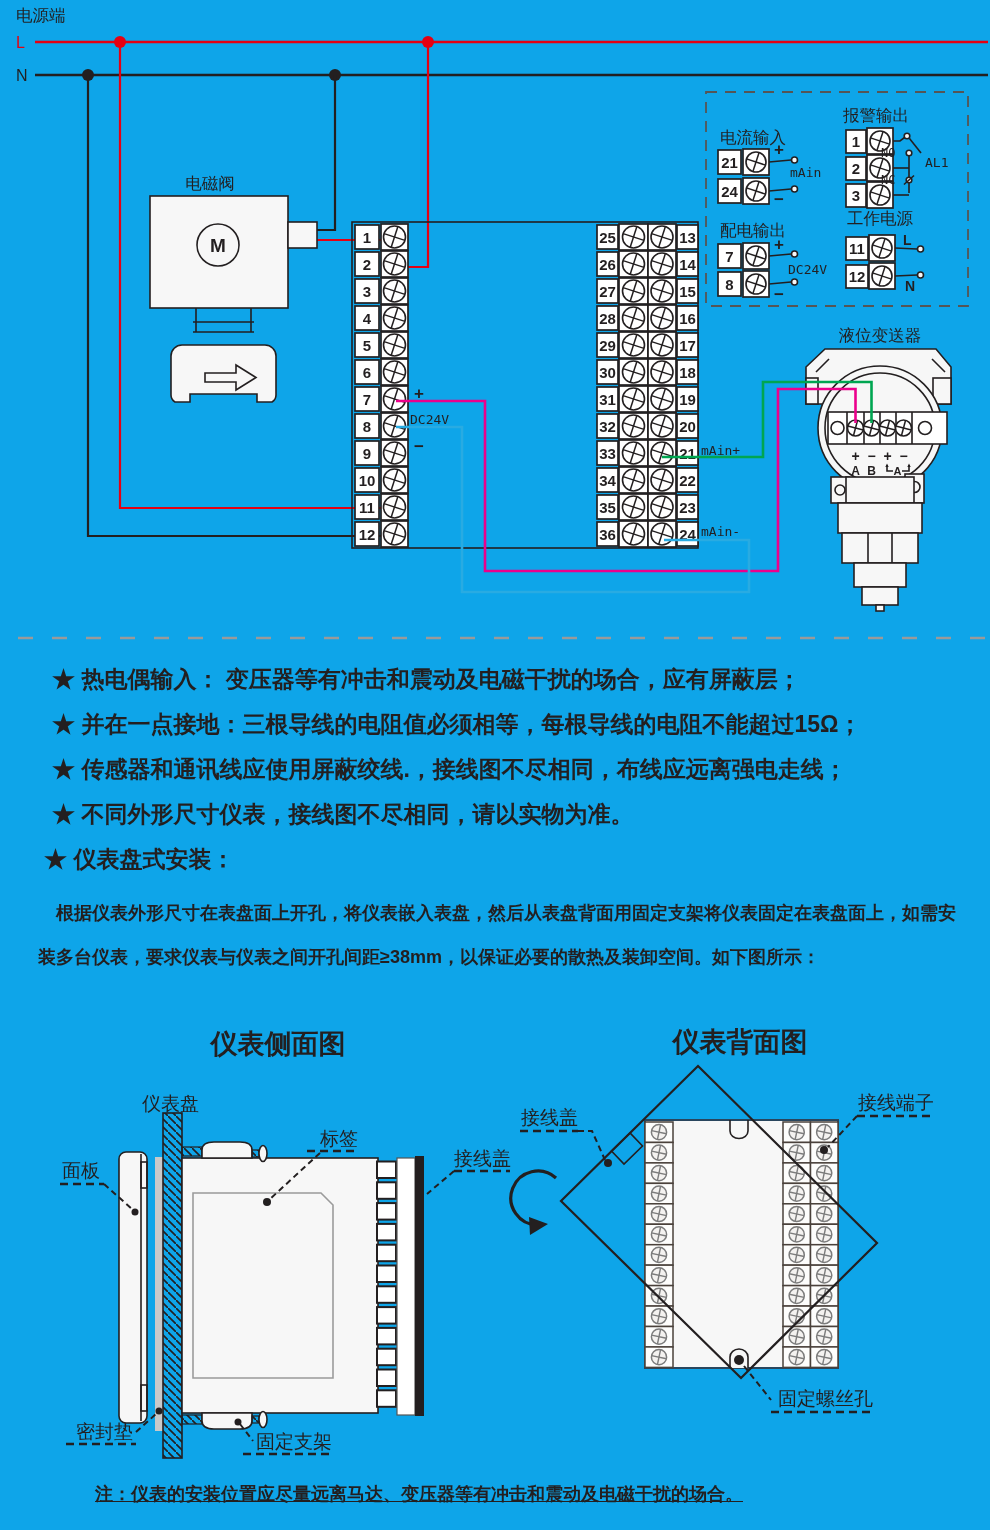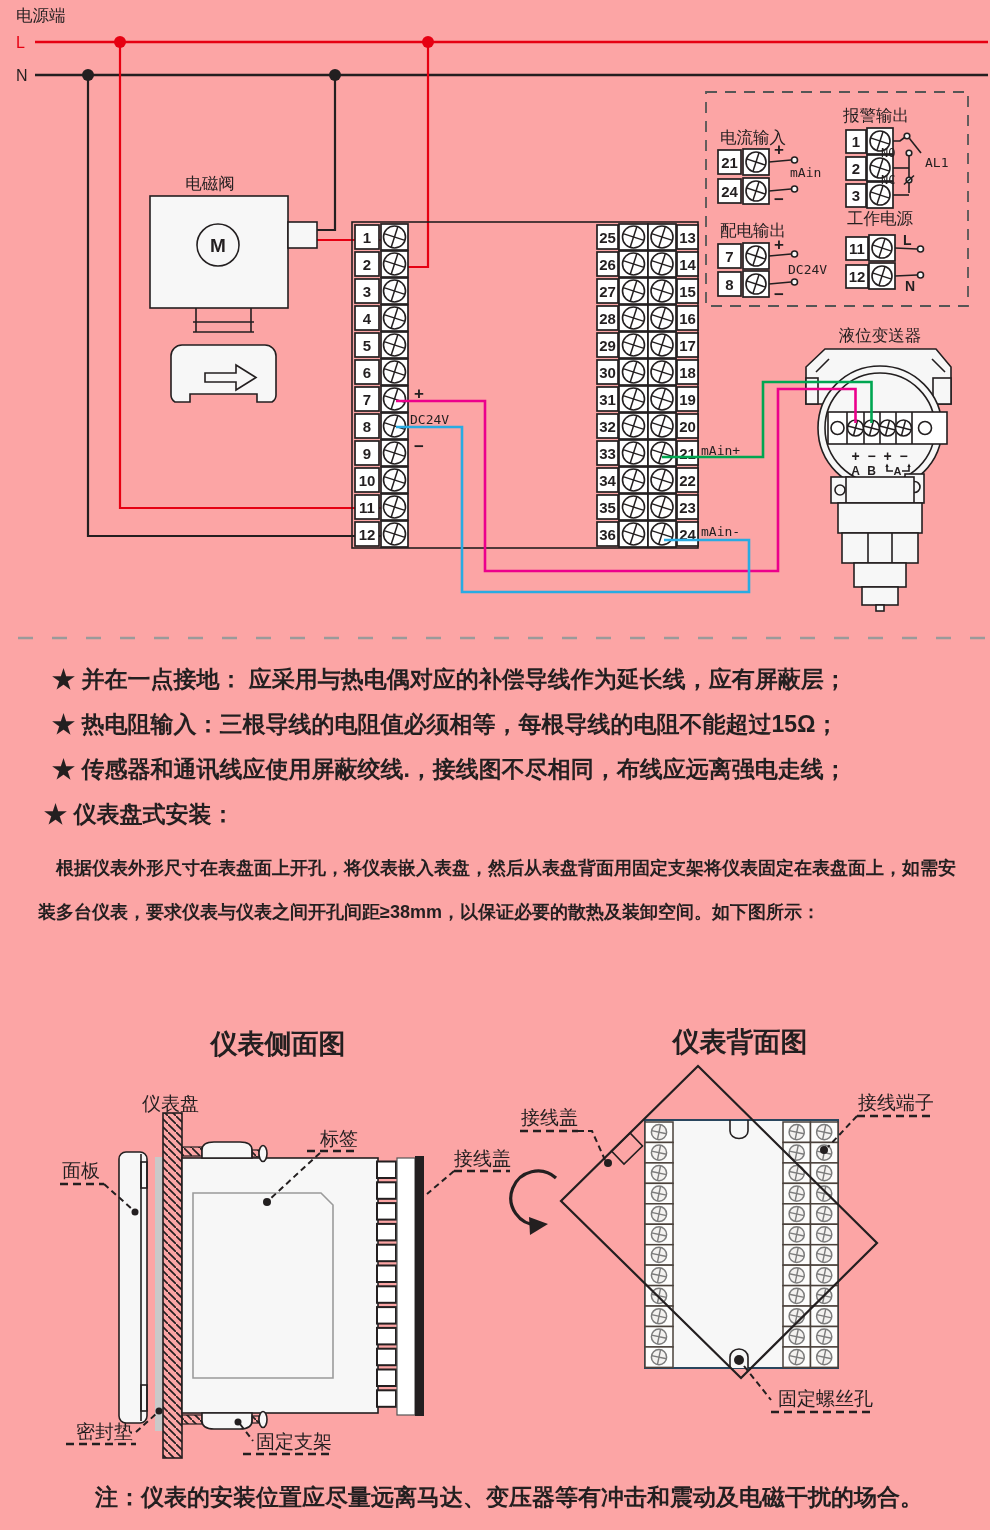--- a/index.html
+++ b/index.html
@@ -1,16 +1,16 @@
 <!DOCTYPE html>
 <html><head>
 <meta charset="utf-8">
 <style>
   html,body{margin:0;padding:0;background:#f7f7f7;}
-  #page{position:relative;width:990px;height:1530px;background:#fca5a5;overflow:hidden;
+  #page{position:relative;width:990px;height:1530px;background:#0ea5e9;overflow:hidden;
         font-family:"Liberation Sans",sans-serif;color:#231f20;}
   svg{position:absolute;left:0;}
   svg text{fill:#231f20;font-family:"Liberation Sans",sans-serif;}
   .k{fill:none;stroke:#231f20;stroke-width:1.6;}
   .kf{fill:#f7f7f7;stroke:#231f20;stroke-width:1.6;}
   .w{fill:#ffffff;stroke:#231f20;stroke-width:1.6;}
   .tb{fill:#ffffff;stroke:#231f20;stroke-width:1.7;}
   .tnum{font-size:15px;font-weight:bold;text-anchor:middle;}
   .cn{font-size:16.5px;}
   .cn19{font-size:19px;}
@@ -27,21 +27,21 @@
   .cellline{stroke:#b5b5b5;stroke-width:1.2;}
   .bcell{fill:#fdfdfc;stroke:#4a413b;stroke-width:1.5;}
   .title-cjk{font-size:27px;font-weight:bold;font-family:"Liberation Serif",serif;text-anchor:middle;}
   .screwdark circle{fill:#ffffff;stroke:#231f20;stroke-width:1.6;}
   .screwdark line{stroke:#231f20;stroke-width:1.5;}
   .screwgray circle{fill:#f4f2f0;stroke:#7c7c7c;stroke-width:1.5;}
   .screwgray line{stroke:#7c7c7c;stroke-width:1.4;}
   #notes{position:absolute;left:52px;top:666px;width:915px;}
   .note-line{font-size:23px;font-weight:bold;line-height:27px;margin-bottom:18px;white-space:nowrap;}
   #install-para{font-size:18px;font-weight:bold;line-height:44px;text-indent:1em;margin-left:-14px;width:928px;margin-top:10px;}
-  #footer-note{position:absolute;left:95px;top:1482px;font-size:23px;font-weight:bold;white-space:nowrap;}
+  #footer-note{position:absolute;left:95px;top:1482px;font-size:18px;font-weight:bold;white-space:nowrap;text-decoration:underline;}
 </style>
 </head>
 <body>
 
 <div id="page">
 
 <svg id="top-svg" width="990" height="650" viewBox="0 0 990 650" style="top:0;">
   <defs>
     <g id="screw-l" class="screwdark">
       <circle r="11"></circle>
@@ -396,23 +396,24 @@
   <g>
     <path d="M396,401 H485 V571 H778 V389 H855.5 V423" class="wire" stroke="#ec008c"></path>
     <path d="M396,427 H462 V592 H749 V540 H664" class="wire" stroke="#29abe2"></path>
     <path d="M662,457 H763 V382 H871.5 V423" class="wire" stroke="#00a651"></path>
   </g>
 
   <line x1="18" y1="638" x2="990" y2="638" stroke="#9a9a9a" stroke-width="2.6" stroke-dasharray="15 19"></line>
 </svg>
 
 <div id="notes">
-  <div class="note-line">★ 并在一点接地： 应采用与热电偶对应的补偿导线作为延长线，应有屏蔽层；</div>
-  <div class="note-line">★ 热电阻输入：三根导线的电阻值必须相等，每根导线的电阻不能超过15Ω；</div>
+  <div class="note-line">★ 热电偶输入： 变压器等有冲击和震动及电磁干扰的场合，应有屏蔽层；</div>
+  <div class="note-line">★ 并在一点接地：三根导线的电阻值必须相等，每根导线的电阻不能超过15Ω；</div>
   <div class="note-line">★ 传感器和通讯线应使用屏蔽绞线.，接线图不尽相同，布线应远离强电走线；</div>
+  <div class="note-line">★ 不同外形尺寸仪表，接线图不尽相同，请以实物为准。</div>
   <div class="note-line" style="margin-left:-8px;margin-top:15px;">★ 仪表盘式安装：</div>
   <div id="install-para">根据仪表外形尺寸在表盘面上开孔，将仪表嵌入表盘，然后从表盘背面用固定支架将仪表固定在表盘面上，如需安装多台仪表，要求仪表与仪表之间开孔间距≥38mm，以保证必要的散热及装卸空间。如下图所示：</div>
 </div>
 
 <svg id="bottom-svg" width="990" height="460" viewBox="0 0 990 460" style="top:1020px;">
   <defs>
     <pattern id="hatch" width="8" height="8" patternUnits="userSpaceOnUse">
       <line x1="0" y1="0" x2="8" y2="8" stroke="#231f20" stroke-width="1.7"></line>
     </pattern>
   </defs>

